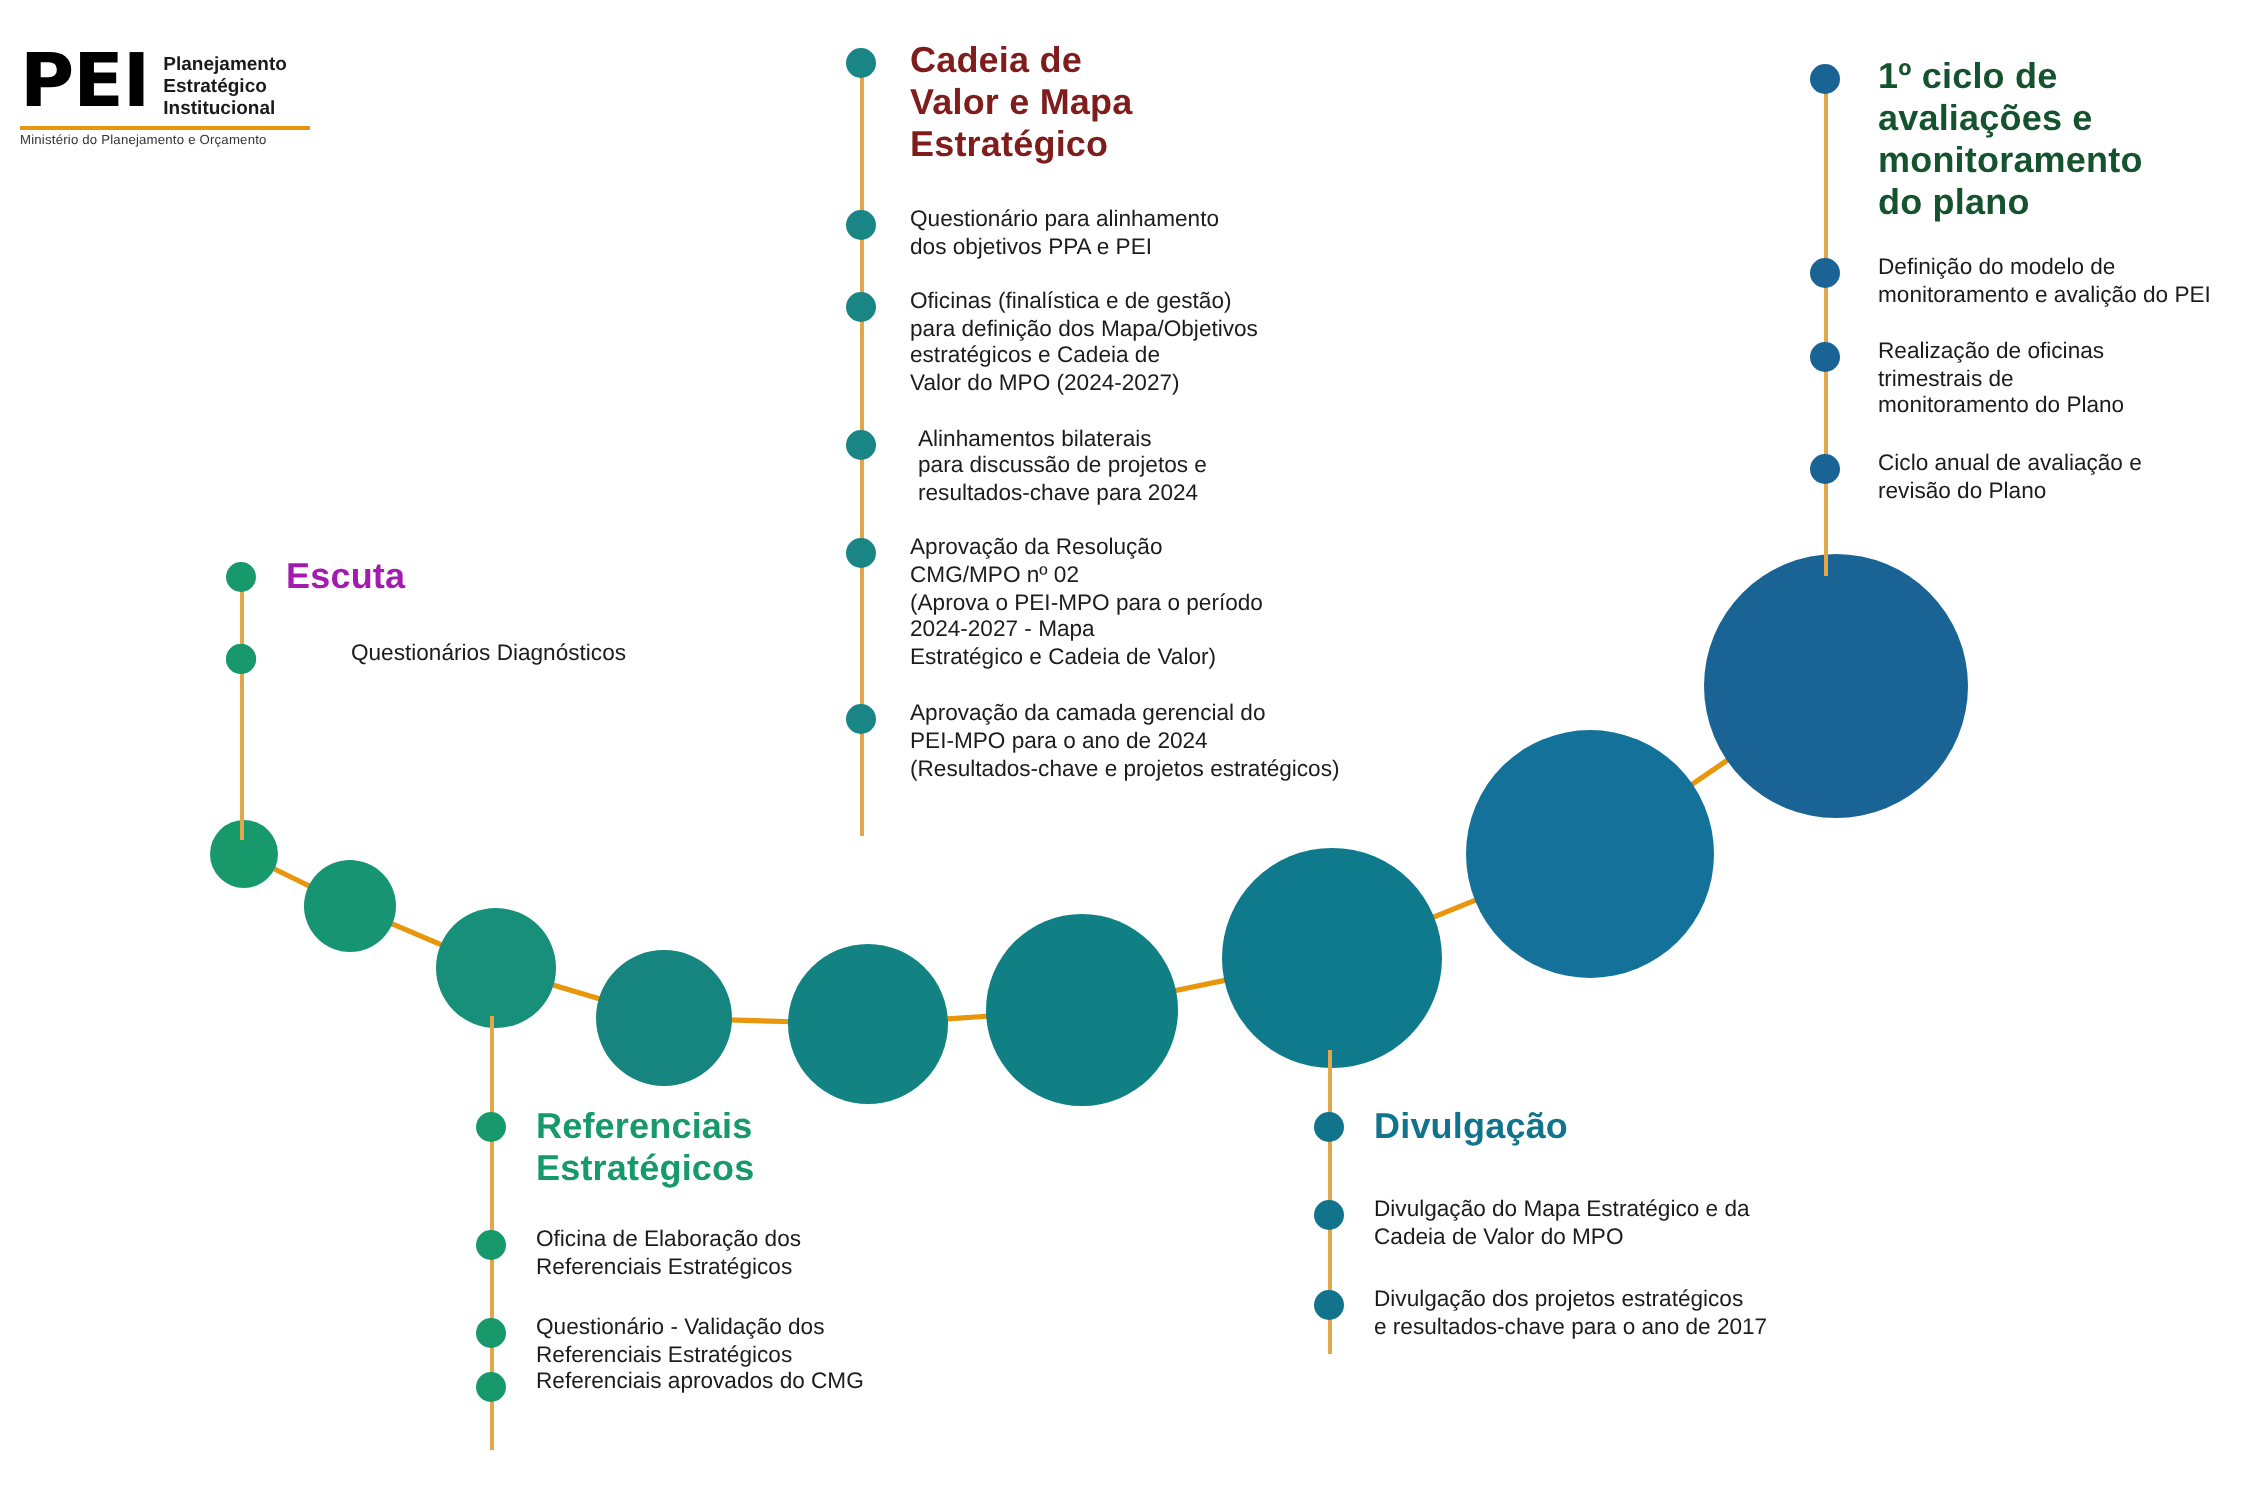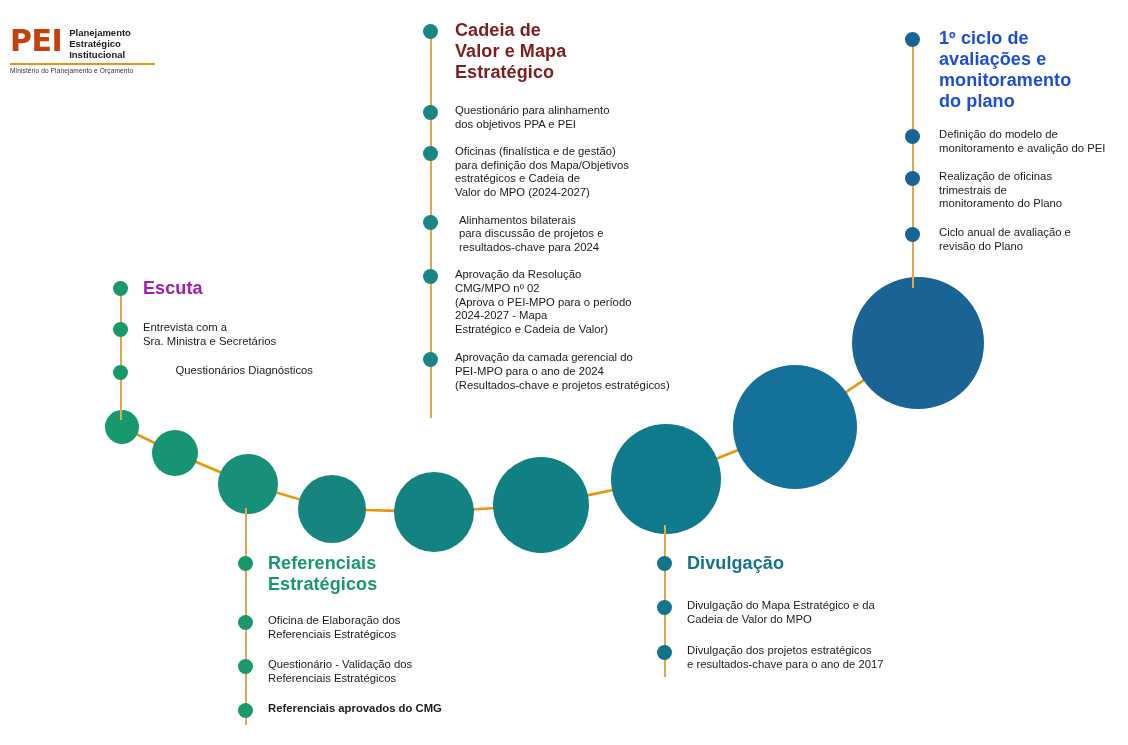--- a/index.html
+++ b/index.html
@@ -12,22 +12,22 @@
     overflow:hidden;
     position:relative;
   }
   #stage { position:absolute; left:0; top:0; width:1128px; height:745px; }
 
   
   #logo { position:absolute; left:10px; top:26px; width:150px; height:52px; }
   .logo-row { display:flex; align-items:flex-start; gap:7px; }
   .logo-pei {
     font-family:"DejaVu Sans", sans-serif;
-    font-weight:700; font-size:30px; line-height:30px;
-    letter-spacing:-0.5px; color:#c2410c;
+    font-weight:700; font-size:37px; line-height:30px;
+    letter-spacing:-0.5px; color:#000000;
   }
   .logo-words {
     font-family:"Liberation Sans", sans-serif;
     font-weight:700; font-size:9.5px; line-height:11px;
     color:#1a1a1a; padding-top:1px;
   }
   .logo-rule { margin-top:3px; height:2px; width:145px; background:#E8960C; }
   .logo-sub {
     margin-top:2px;
     font-size:6.6px; line-height:8px; color:#333; letter-spacing:0.1px;
@@ -99,22 +99,20 @@
   </svg>
 
   <div class="group" id="g-escuta" style="left:113px; top:278px; width:200px;">
     <div class="stem" style="left: 7px; top: 12px; height: 130px; background: rgb(227, 166, 74);"></div>
     <div class="row" style="padding-left:30px; min-height:24px;">
       <span class="bullet" style="top: 3px; background: rgb(23, 153, 107);"></span>
       <span class="grp-title" style="color: #a21caf;">Escuta</span>
     </div>
     <div class="row" style="padding-left:30px; margin-top:19px;">
       <span class="bullet" style="top: 1px; background: rgb(23, 153, 107);"></span>
-      <span class="item-text rowtext">Entrevista com a
-Sra. Ministra e Secretários</span>
     </div>
     <div class="row" style="padding-left:30px; margin-top:16px;text-align:right;">
       <span class="bullet" style="top: 1px; background: rgb(23, 153, 107);"></span>
       <span class="item-text rowtext">Questionários Diagnósticos</span>
     </div>
   </div>
 
   <div class="group" id="g-cadeia" style="left:423px; top:20px; width:290px;">
     <div class="stem" style="left: 7px; top: 12px; height: 386px; background: rgb(227, 166, 74);"></div>
     <div class="row" style="padding-left:32px; min-height:68px;">
@@ -154,21 +152,21 @@
       <span class="item-text rowtext">Aprovação da camada gerencial do
 PEI-MPO para o ano de 2024
 (Resultados-chave e projetos estratégicos)</span>
     </div>
   </div>
 
   <div class="group" id="g-ciclo" style="left:905px; top:28px; width:225px;">
     <div class="stem" style="left: 7px; top: 12px; height: 248px; background: rgb(227, 166, 74);"></div>
     <div class="row" style="padding-left:34px; min-height:92px;">
       <span class="bullet" style="top: 4px; background: rgb(26, 99, 149);"></span>
-      <span class="grp-title" style="color: #1d4ed8;">1º ciclo de
+      <span class="grp-title" style="color: #14532d;">1º ciclo de
 avaliações e
 monitoramento
 do plano</span>
     </div>
     <div class="row" style="padding-left:34px; margin-top:8px;">
       <span class="bullet" style="top: 1px; background: rgb(26, 99, 149);"></span>
       <span class="item-text rowtext">Definição do modelo de
 monitoramento e avalição do PEI</span>
     </div>
     <div class="row" style="padding-left:34px; margin-top:15px;">
@@ -195,21 +193,21 @@
     <div class="row" style="padding-left:30px; margin-top:15px;">
       <span class="bullet" style="top: 1px; background: rgb(23, 153, 107);"></span>
       <span class="item-text rowtext">Oficina de Elaboração dos
 Referenciais Estratégicos</span>
     </div>
     <div class="row" style="padding-left:30px; margin-top:17px;">
       <span class="bullet" style="top: 1px; background: rgb(23, 153, 107);"></span>
       <span class="item-text rowtext">Questionário - Validação dos
 Referenciais Estratégicos</span>
     </div>
-    <div class="row" style="padding-left:30px; margin-top:17px;font-weight:bold;">
+    <div class="row" style="padding-left:30px; ">
       <span class="bullet" style="top: 1px; background: rgb(23, 153, 107);"></span>
       <span class="item-text rowtext">Referenciais aprovados do CMG</span>
     </div>
   </div>
 
   <div class="group" id="g-divulgacao" style="left:657px; top:553px; width:260px;">
     <div class="stem" style="left: 7px; top: -28px; height: 42px; background: rgb(227, 166, 74);"></div>
     <div class="stem" style="left: 7px; top: 12px; height: 112px; background: rgb(227, 166, 74);"></div>
     <div class="row" style="padding-left:30px; min-height:26px;">
       <span class="bullet" style="top: 3px; background: rgb(17, 116, 140);"></span>

